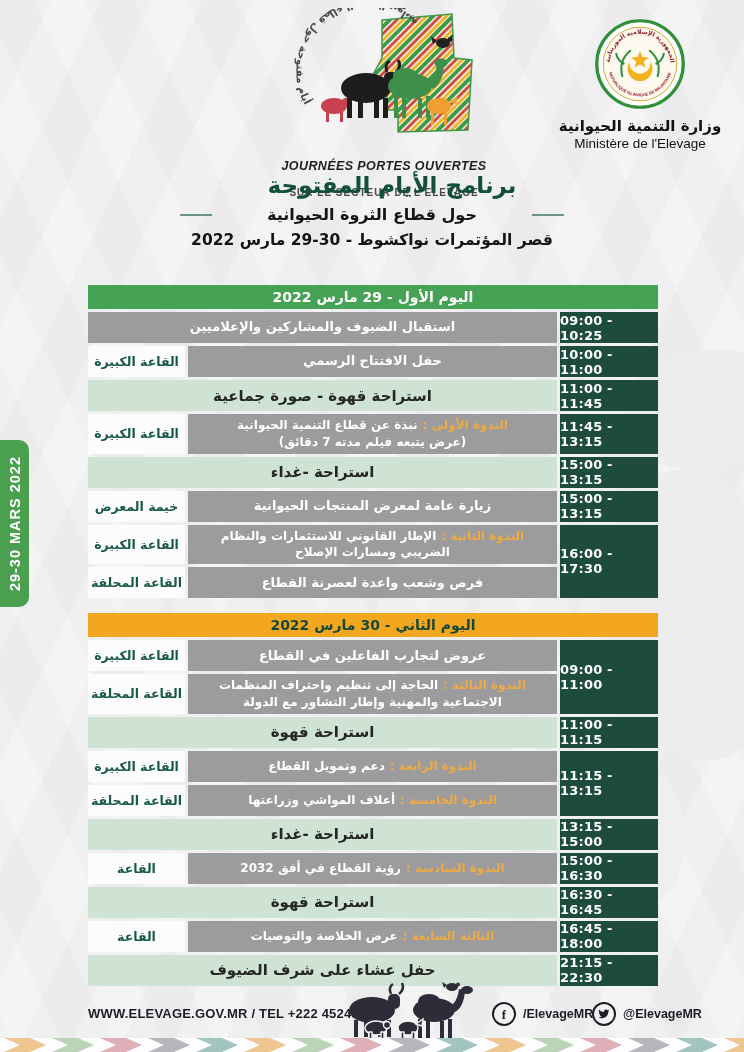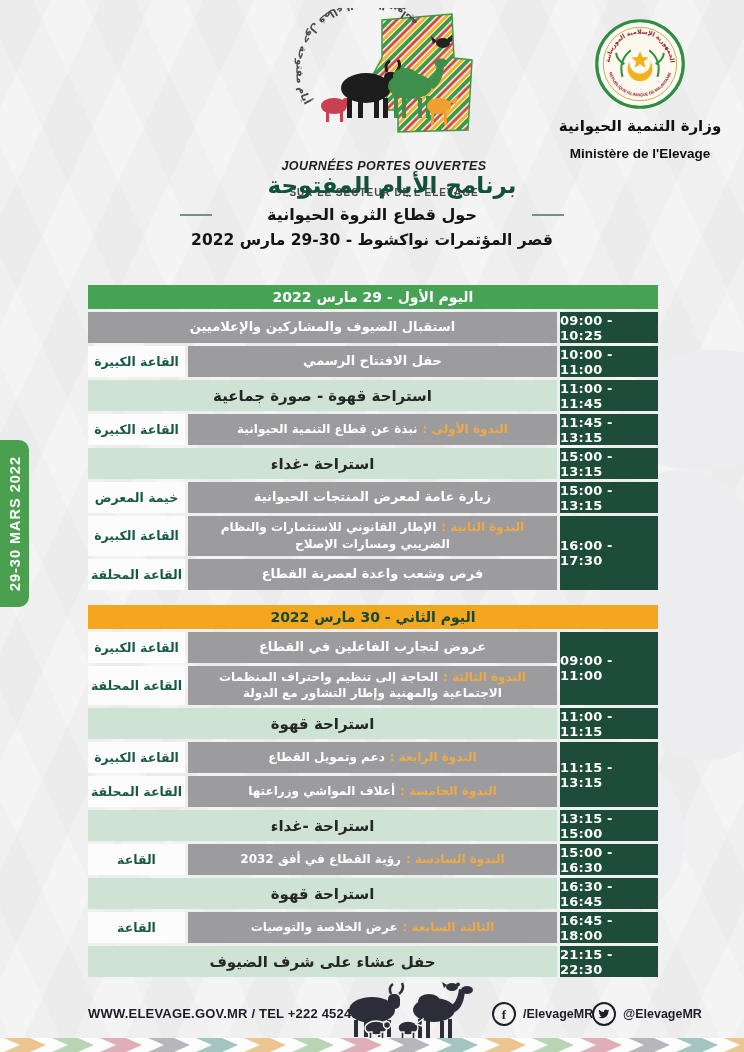--- a/index.html
+++ b/index.html
@@ -14,21 +14,21 @@
   .wm1{right:-46px;top:350px;width:170px;height:120px;border-radius:58% 42% 55% 45%;}
   .wm2{right:-36px;top:470px;width:180px;height:290px;border-radius:45% 55% 40% 60%;}
   .wm3{right:60px;top:760px;width:120px;height:150px;border-radius:50% 50% 45% 55%;background:#efeff1;}
 
   
   .event-logo{position:absolute;left:280px;top:8px;width:208px;text-align:center;z-index:2;}
   .jpo-title{font-family:"Liberation Sans",sans-serif;font-weight:bold;font-size:12.5px;color:#1f1f1f;letter-spacing:.4px;margin-top:1px;font-style:italic;}
   .jpo-sub{font-family:"Liberation Sans",sans-serif;font-weight:bold;font-size:10px;color:#4a4a4a;letter-spacing:1px;margin-top:14px;}
   .ministry{position:absolute;left:550px;top:18px;width:180px;text-align:center;z-index:2;}
   .min-ar{font-size:15px;font-weight:bold;color:#101010;direction:rtl;margin-top:3px;}
-  .min-fr{font-family:"Liberation Sans",sans-serif;font-size:13.5px;font-weight:bold;color:#101010;margin-top:11px;}
+  .min-fr{font-family:"Liberation Sans",sans-serif;font-size:13.5px;font-weight:normal;color:#101010;margin-top:1px;}
 
   
   .title-block{position:absolute;left:0;right:0;top:172px;text-align:center;z-index:2;}
   .title-main{font-size:23px;font-weight:bold;color:#12503c;direction:rtl;padding-left:40px;}
   .subtitle-row{width:384px;margin:7px auto 0;display:flex;align-items:center;}
   .sep{flex:0 0 32px;height:2px;background:#6d9383;}
   .title-sub{flex:1;font-size:16px;font-weight:bold;color:#141414;direction:rtl;}
   .title-venue{font-size:15.5px;font-weight:bold;color:#141414;direction:rtl;margin-top:7px;}
 
   
@@ -200,20 +200,21 @@
       <div class="cell room" style="grid-row:2;grid-column:1">القاعة الكبيرة</div>
       <div class="cell event" style="grid-row:2;grid-column:2">حفل الافتتاح الرسمي</div>
       <div class="cell time" style="grid-row:2;grid-column:3">10:00 - 11:00</div>
 
       <div class="cell break" style="grid-row:3;grid-column:1/3">استراحة قهوة - صورة جماعية</div>
       <div class="cell time" style="grid-row:3;grid-column:3">11:00 - 11:45</div>
 
       <div class="cell room" style="grid-row:4;grid-column:1">القاعة الكبيرة</div>
       <div class="cell event sem" style="grid-row:4;grid-column:2">
         <div class="sem-line"><span class="sem-label">الندوة الأولى :</span><span>نبذة عن قطاع التنمية الحيوانية</span></div>
+        <div class="sem-line">(عرض يتبعه فيلم مدته 7 دقائق)</div>
       </div>
       <div class="cell time" style="grid-row:4;grid-column:3">11:45 - 13:15</div>
 
       <div class="cell break" style="grid-row:5;grid-column:1/3">استراحة -غداء</div>
       <div class="cell time" style="grid-row:5;grid-column:3">15:00 - 13:15</div>
 
       <div class="cell room" style="grid-row:6;grid-column:1">خيمة المعرض</div>
       <div class="cell event" style="grid-row:6;grid-column:2">زيارة عامة لمعرض المنتجات الحيوانية</div>
       <div class="cell time" style="grid-row:6;grid-column:3">15:00 - 13:15</div>
 

